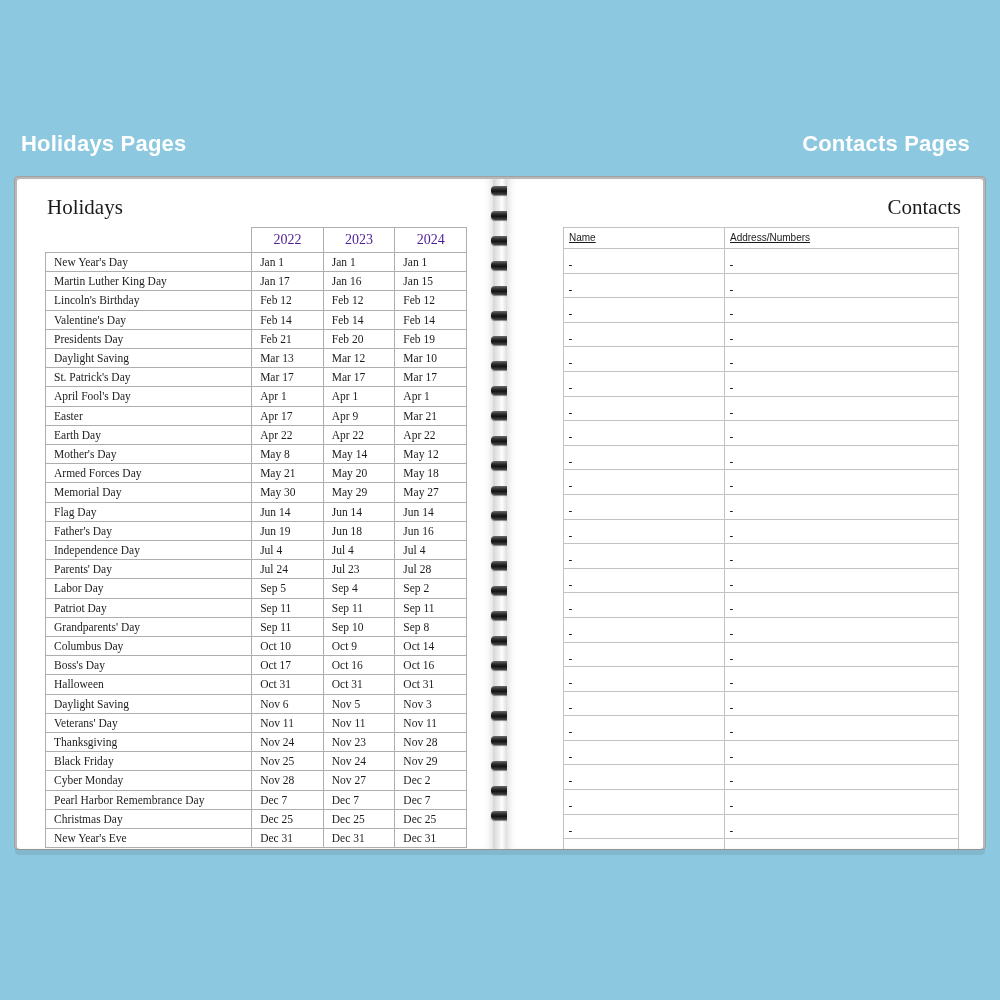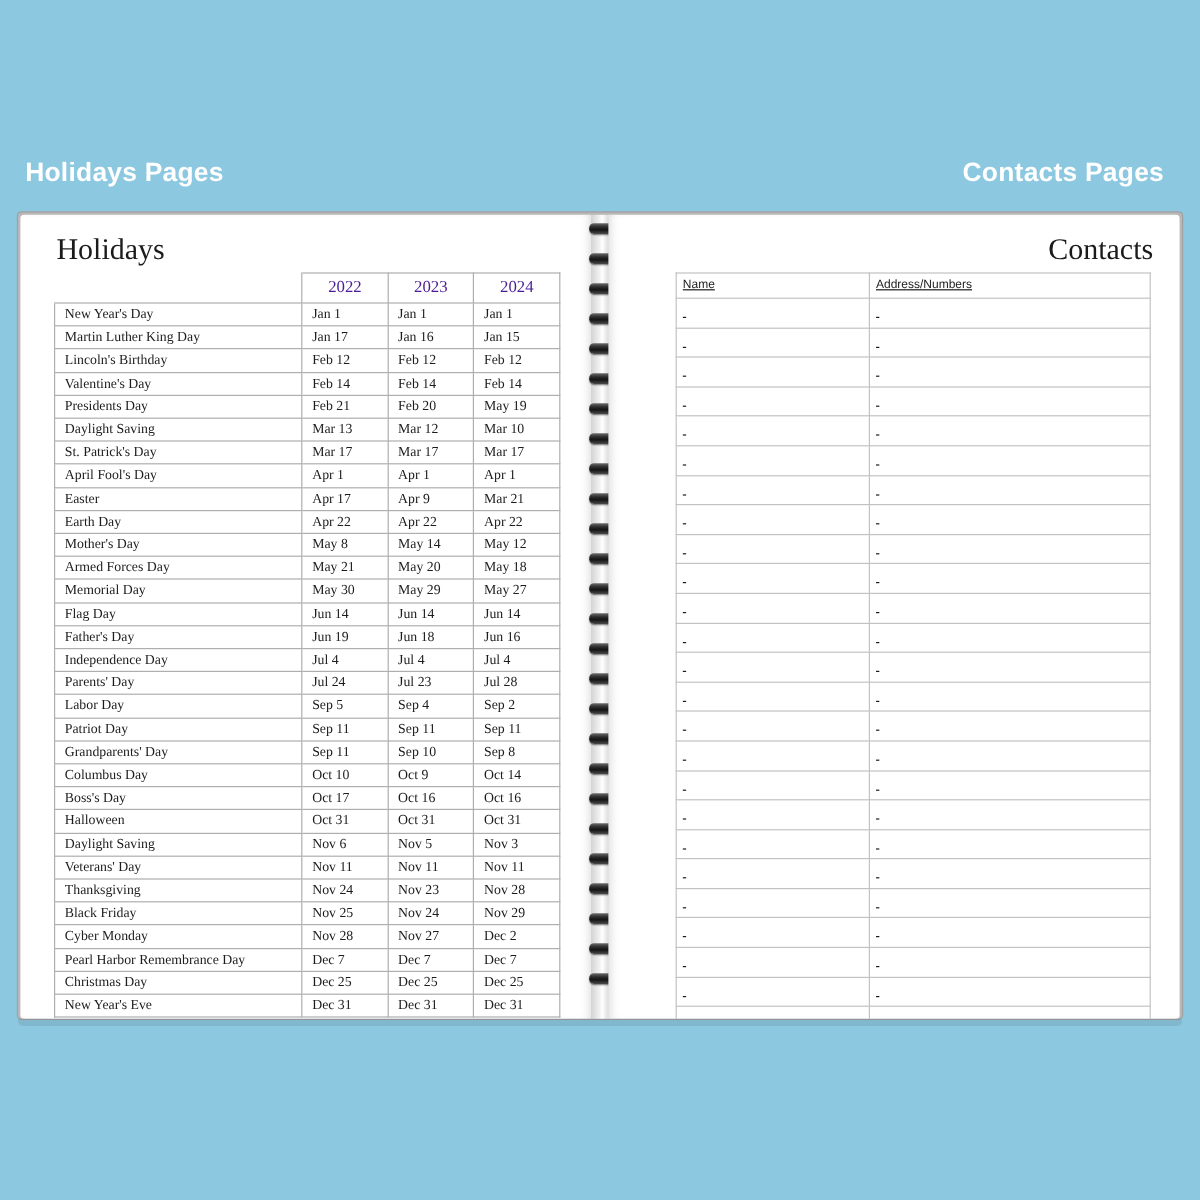--- a/index.html
+++ b/index.html
@@ -61,21 +61,21 @@
     border-top-right-radius: 3px;
     border-bottom-right-radius: 3px;
     box-shadow: inset 6px 0 10px -6px rgba(0,0,0,0.20);
   }
 
   
   .page-heading {
     position: absolute;
     top: 16px;
     font-family: "Liberation Serif", serif;
-    font-size: 25px;
+    font-size: 21px;
     color: #1b1b1b;
   }
   .heading-left { left: 30px; }
   .heading-right { right: 22px; }
 
   
   .holidays-table {
     position: absolute;
     left: 28px;
     top: 48px;
@@ -234,21 +234,21 @@
           <tr>
             <td class="name-cell">Valentine's Day</td>
             <td class="date-cell">Feb 14</td>
             <td class="date-cell">Feb 14</td>
             <td class="date-cell">Feb 14</td>
           </tr>
           <tr>
             <td class="name-cell">Presidents Day</td>
             <td class="date-cell">Feb 21</td>
             <td class="date-cell">Feb 20</td>
-            <td class="date-cell">May 19</td>
+            <td class="date-cell">Feb 19</td>
           </tr>
           <tr>
             <td class="name-cell">Daylight Saving</td>
             <td class="date-cell">Mar 13</td>
             <td class="date-cell">Mar 12</td>
             <td class="date-cell">Mar 10</td>
           </tr>
           <tr>
             <td class="name-cell">St. Patrick's Day</td>
             <td class="date-cell">Mar 17</td>

